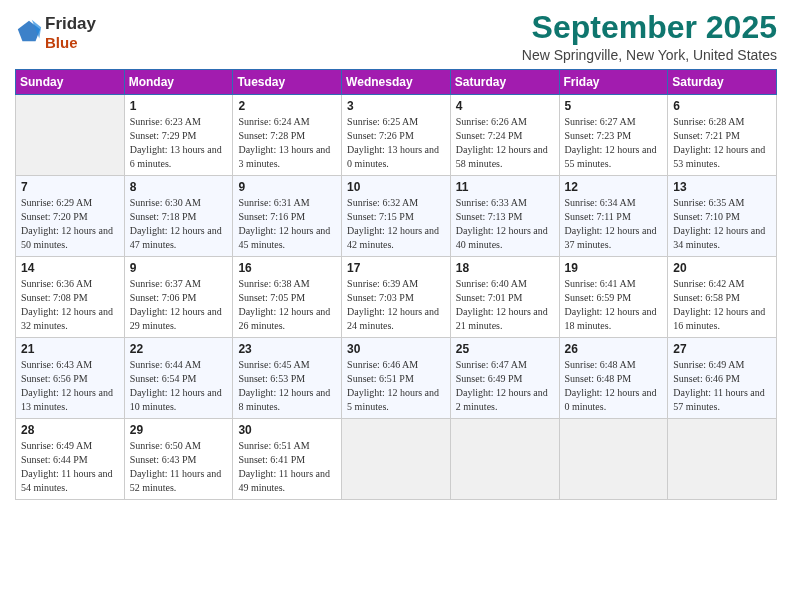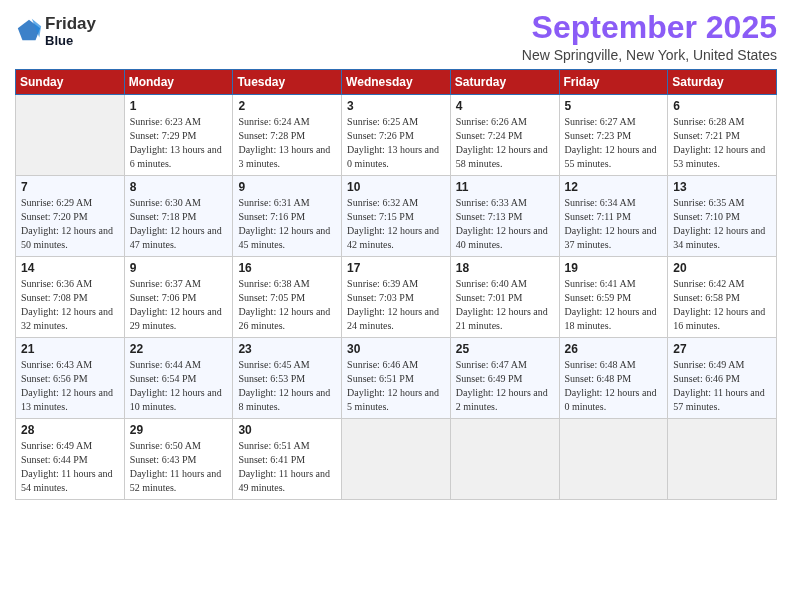--- a/index.html
+++ b/index.html
@@ -25,36 +25,36 @@
       width: 28px;
       height: 28px;
       margin-right: 2px;
     }
     .title-block {
       text-align: right;
     }
     .month-title {
       font-size: 32px;
       font-weight: bold;
-      color: #8b5cf6;
+      color: #0f766e;
       line-height: 1.1;
     }
     .location {
       font-size: 14px;
       color: #444;
       margin-top: 2px;
       padding-left: 44px;
     }
     table {
       width: 100%;
       border-collapse: collapse;
       font-size: 10.5px;
     }
     thead tr th {
-      background-color: #b91c1c;
+      background-color: #a21caf;
       color: #fff;
       padding: 5px 4px;
       text-align: left;
       font-size: 12px;
       font-weight: bold;
       border: 1px solid #2e6db4;
     }
     tbody tr td {
       vertical-align: top;
       padding: 4px 5px;
@@ -91,21 +91,21 @@
 <body>
 
 <div class="header-area">
   <div class="logo">
     <svg class="logo-icon" viewBox="0 0 30 30">
       <polygon points="15,3 27,12 22,25 8,25 3,12" fill="#1a6bbf" opacity="0.85"></polygon>
       <polygon points="18,2 28,10 26,22" fill="#2288dd" opacity="0.7"></polygon>
     </svg>
     <div>
       <div style="font-size:17px;font-weight:bold;color:#333;line-height:1.15;">Friday</div>
-      <div style="font-size:13px;font-weight:bold;color:#0f172a;line-height:1.15;">Blue</div>
+      <div style="font-size:15px;font-weight:bold;color:#c2410c;line-height:1.15;">Blue</div>
     </div>
   </div>
   <div class="title-block">
     <div class="month-title">September 2025</div>
     <div class="location">New Springville, New York, United States</div>
   </div>
 </div>
 
 <table>
   <thead>

